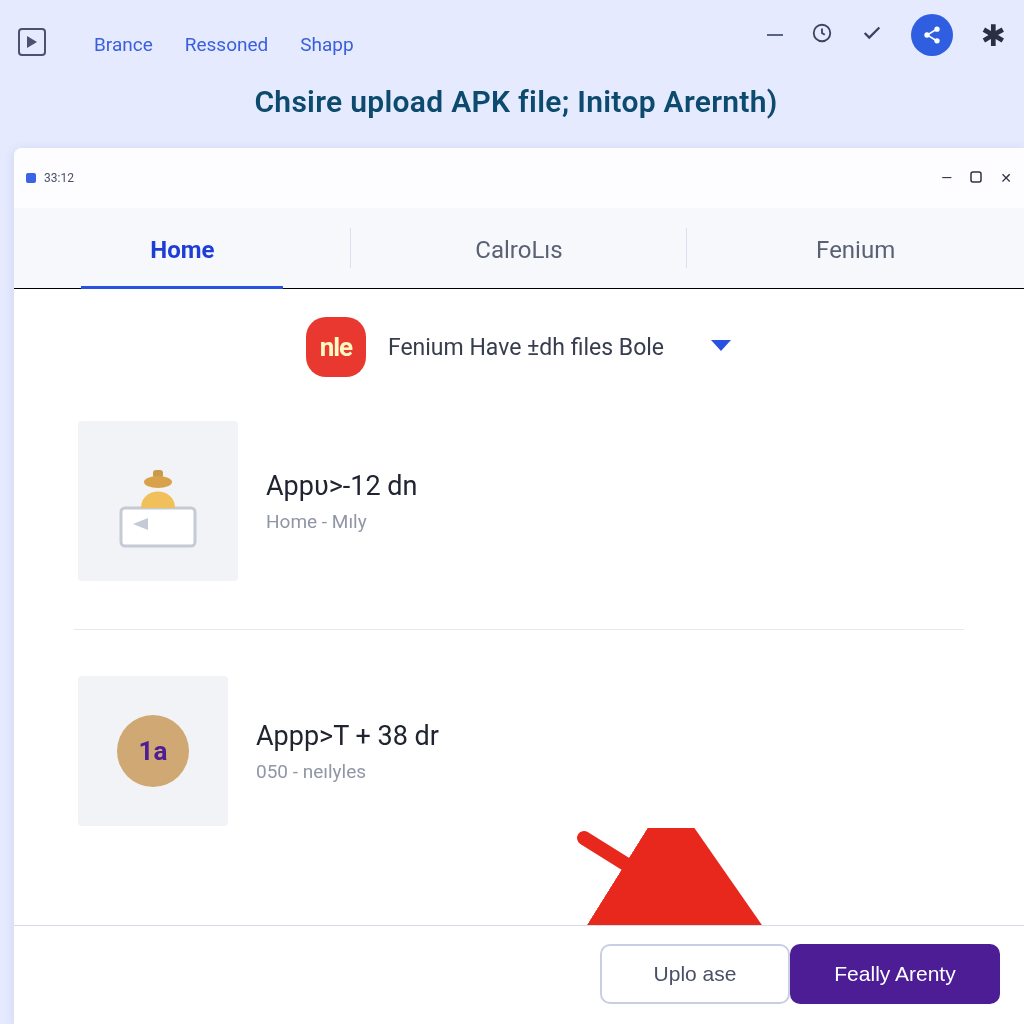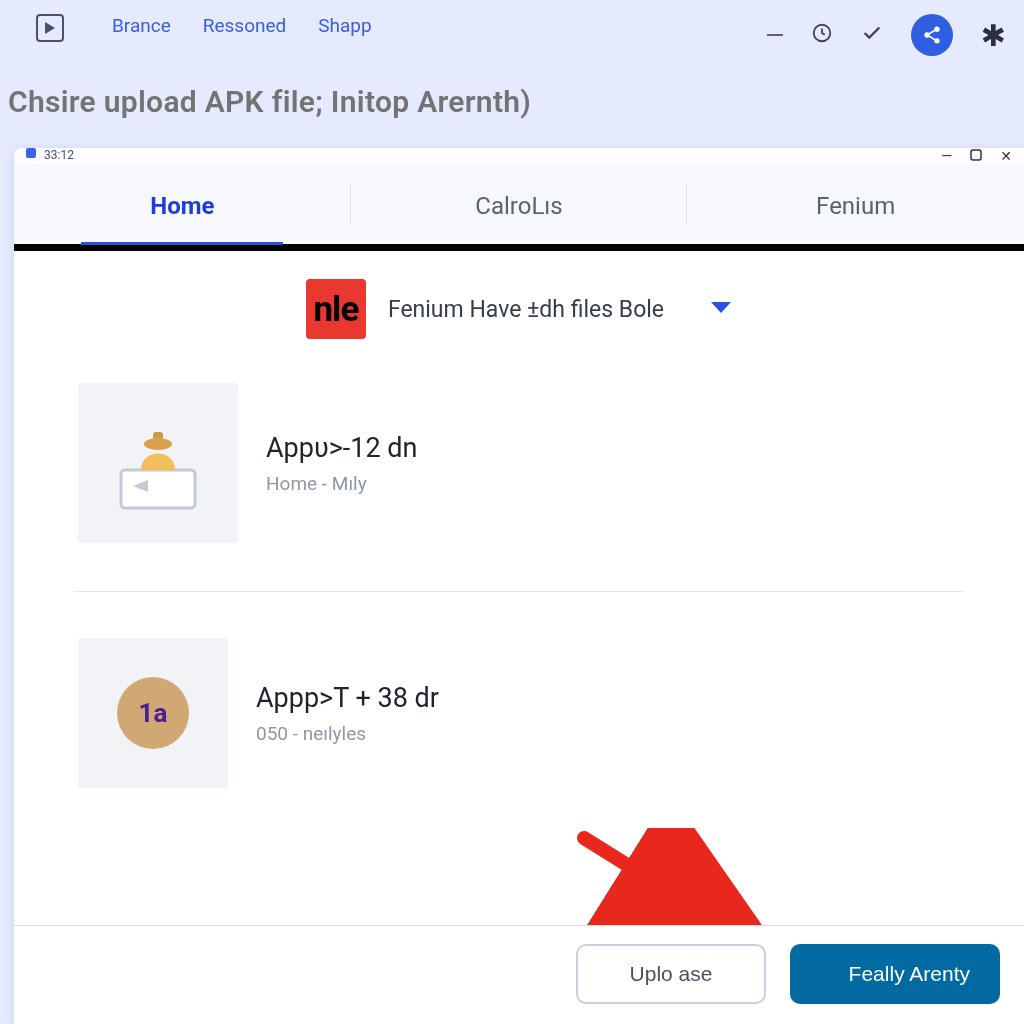--- a/index.html
+++ b/index.html
@@ -8,24 +8,23 @@
     height: 1024px;
     background: #e5eaff;
     font-family: -apple-system, BlinkMacSystemFont, "Segoe UI", Roboto, sans-serif;
     overflow: hidden;
     position: relative;
   }
 
   
   .top-bar {
     display: flex;
-    align-items: flex-start;
+    align-items: flex-end;
     padding: 14px 18px 10px 18px;
     gap: 24px;
-    margin-left: 18px;
   }
   .play-box {
     width: 28px;
     height: 28px;
     border: 2px solid #4a5270;
     border-radius: 4px;
     display: flex;
     align-items: center;
     justify-content: center;
   }
@@ -62,43 +61,44 @@
     justify-content: center;
   }
   .asterisk {
     font-size: 30px;
     color: #2a2f45;
     font-weight: 300;
   }
 
   
   .page-heading {
-    text-align: left;
+    text-align: center;
     font-size: 30px;
     font-weight: 600;
-    color: #737373;
+    color: #0c4a6e;
     margin: 18px 0 26px 8px;
     letter-spacing: 0.3px;
   }
 
   
   .inner-window {
     position: absolute;
     left: 14px;
     right: 0;
     top: 148px;
     bottom: 0;
     background: #ffffff;
     border-radius: 8px 0 0 0;
     box-shadow: 0 2px 12px rgba(40,60,120,0.12);
     overflow: hidden;
   }
   .title-bar {
     display: flex;
-    padding: 0 12px;
+    align-items: center;
+    padding: 22px 12px;
     font-size: 12px;
     color: #4a5066;
     background: #fdfdff;
   }
   .title-bar .mini-sq {
     width: 10px; height: 10px; background:#3a63e6; border-radius:2px; margin-right:8px;
   }
   .title-bar .win-controls {
     margin-left: auto;
     display: flex;
@@ -106,21 +106,21 @@
     align-items: center;
     color: #2e3340;
   }
   .title-bar .win-controls span { font-size: 14px; }
 
   
   .tabs {
     display: flex;
     background: #f7f8fc;
     padding: 0 0 0 0;
-    border-bottom: 7px solid #000000;
+    border-bottom: 1px solid #000000;
   }
   .tab {
     flex: 1;
     text-align: center;
     padding: 28px 0 24px 0;
     font-size: 24px;
     color: #5b6175;
     position: relative;
     cursor: pointer;
   }
@@ -152,27 +152,27 @@
     display: flex;
     align-items: center;
     justify-content: center;
     gap: 22px;
     padding: 28px 0 30px 0;
   }
   .app-badge {
     width: 60px;
     height: 60px;
     background: #e8382f;
-    border-radius: 4px;
-    display: flex;
-    align-items: center;
-    justify-content: center;
-    color: #000000;
+    border-radius: 20px;
+    display: flex;
+    align-items: center;
+    justify-content: center;
+    color: #fef9c3;
     font-weight: 700;
-    font-size: 35px;
+    font-size: 26px;
     letter-spacing: -1px;
   }
   .dropdown-text {
     font-size: 23px;
     color: #383d4d;
   }
   .drop-arrow {
     margin-left: 24px;
   }
 
@@ -219,41 +219,39 @@
 
   
   .action-bar {
     position: absolute;
     left: 0; right: 0; bottom: 0;
     background: #ffffff;
     border-top: 1.5px solid #d6dce8;
     padding: 18px 24px 20px 24px;
     display: flex;
     justify-content: flex-end;
-    gap: 24px;
   }
   .btn {
     padding: 16px 30px;
     border-radius: 10px;
     font-size: 21px;
     cursor: pointer;
     border: none;
   }
   .btn-outline {
     background: #ffffff;
     border: 2px solid #c9cfe2;
     color: #4a5066;
     min-width: 190px;
   }
   .btn-primary {
-    background: #0369a1;
+    background: #4c1d95;
     color: #ffffff;
     min-width: 210px;
     font-weight: 500;
-    text-align: right;
   }
 
   
   .arrow-annot {
     position: absolute;
     left: 560px;
     top: 680px;
     pointer-events: none;
   }
 </style>

